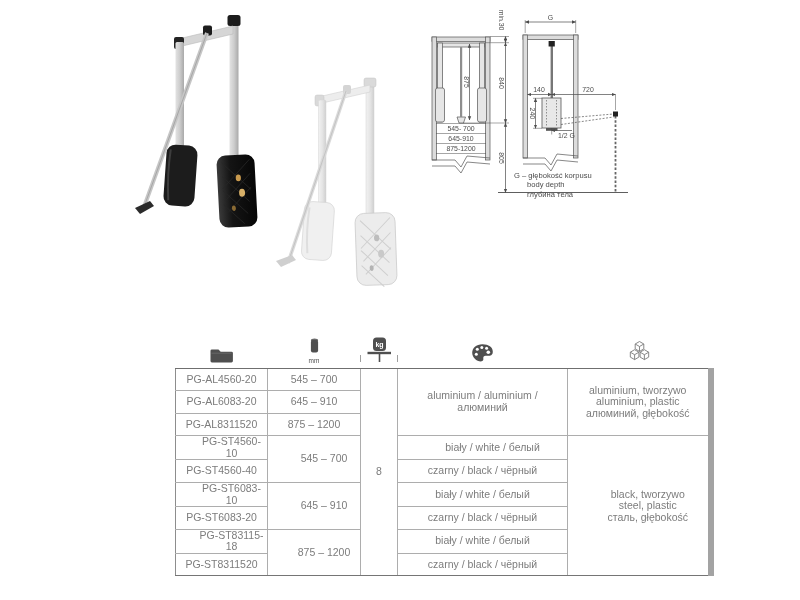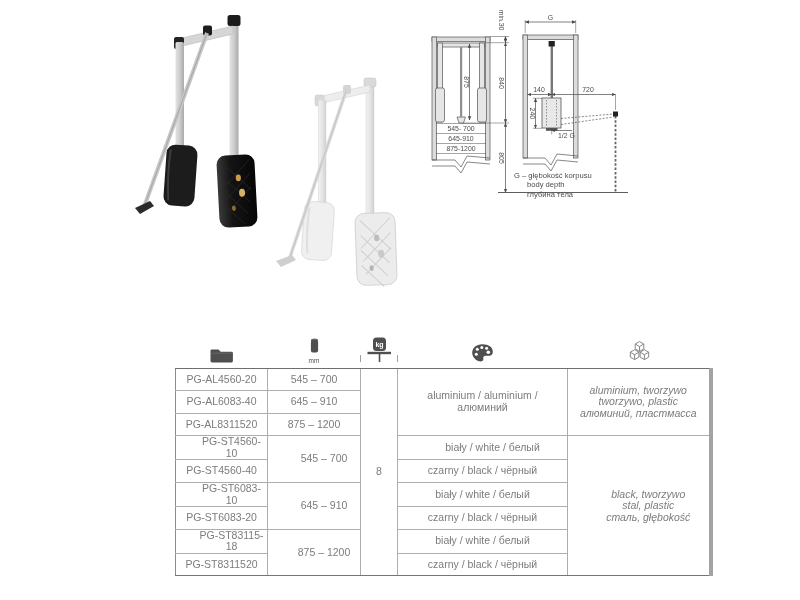--- a/index.html
+++ b/index.html
@@ -13,21 +13,21 @@
   .dimtxt{font-size:6.9px;fill:#4c4c4c;}
   .legtxt{font-size:7.6px;fill:#4c4c4c;}
 
   
   .tblwrap{position:absolute;left:134px;top:336px;margin-left:41px;}
   table{border-collapse:collapse;table-layout:fixed;}
   td{border:1px solid #adadad;text-align:center;vertical-align:middle;
      color:#7c7c7c;font-size:10.5px;height:21.6px;padding:0 3px;line-height:1.1;}
   thead td{border:none;border-bottom:1px solid #6f6f6f;height:26px;vertical-align:bottom;padding-bottom:2px;}
   tbody td:first-child{border-left:1px solid #8d8d8d;}
-  td.eR{border-right:4px solid #a3a3a3;font-style:italic;}
+  td.eR{border-right:6px solid #a3a3a3;}
   td.dk{border-top:1px solid #757575;padding-left:23px;}
   td.bb{border-bottom:1px solid #757575;}
   td.mat div{line-height:11.5px;}
   .iconbox{display:inline-block;text-align:center;}
   .unit{font-size:6.5px;color:#4f4f4f;line-height:5px;margin-top:1px;}
   .stub{position:absolute;width:1px;height:7px;background:#9f9f9f;top:19px;}
 </style>
 </head>
 <body>
 
@@ -251,39 +251,39 @@
         </tr>
       </thead>
       <tbody>
         <tr>
           <td>PG-AL4560-20</td>
           <td>545 – 700</td>
           <td class="bb" rowspan="9">8</td>
           <td rowspan="3">aluminium  / aluminium / алюминий</td>
           <td class="mat eR" rowspan="3">
             <div>aluminium, tworzywo</div>
-            <div>tworzywo, plastic</div>
-            <div>алюминий, пластмасса</div>
-          </td>
-        </tr>
-        <tr>
-          <td>PG-AL6083-40</td>
+            <div>aluminium, plastic</div>
+            <div>алюминий, głębokość</div>
+          </td>
+        </tr>
+        <tr>
+          <td>PG-AL6083-20</td>
           <td>645 – 910</td>
         </tr>
         <tr>
           <td>PG-AL8311520</td>
           <td>875 – 1200</td>
         </tr>
         <tr>
           <td class="dk">PG-ST4560-10</td>
           <td class="dk" rowspan="2">545 – 700</td>
           <td class="dk">biały / white / белый</td>
           <td class="mat dk eR bb" rowspan="6">
             <div>black, tworzywo</div>
-            <div>stal, plastic</div>
+            <div>steel, plastic</div>
             <div>сталь, głębokość</div>
           </td>
         </tr>
         <tr>
           <td>PG-ST4560-40</td>
           <td>czarny / black / чёрный</td>
         </tr>
         <tr>
           <td class="dk">PG-ST6083-10</td>
           <td class="dk" rowspan="2">645 – 910</td>

